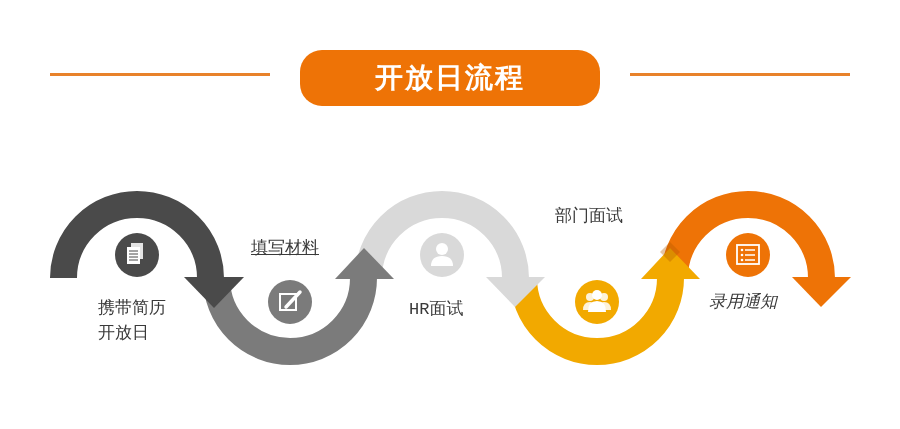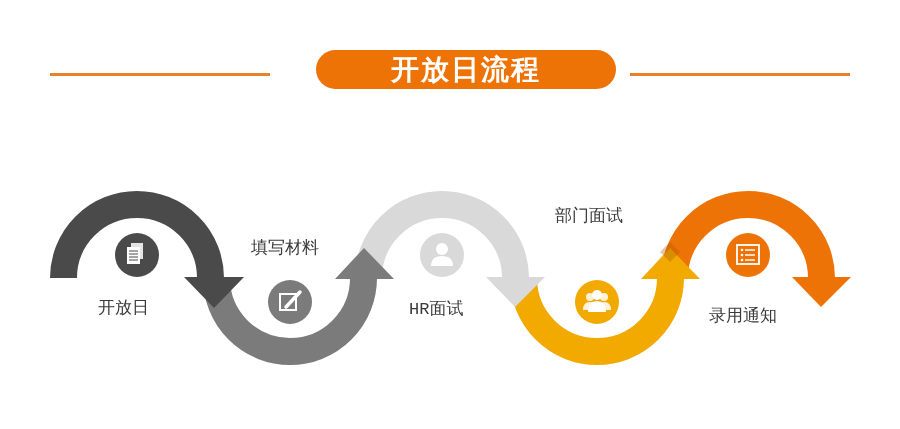--- a/index.html
+++ b/index.html
@@ -1,21 +1,21 @@
 <!DOCTYPE html>
 <html><head>
   <meta charset="utf-8">
   <style>
     html, body { margin: 0; padding: 0; background: #ffffff; }
     body { width: 900px; height: 429px; position: relative; overflow: hidden;
            font-family: "DejaVu Sans", "Liberation Sans", sans-serif; }
     .rule { position: absolute; top: 73px; height: 3px; background: #e8822a; }
     .rule.left { left: 50px; width: 220px; }
     .rule.right { left: 630px; width: 220px; }
-    .title-pill { position: absolute; left: 316px; top: 50px; width: 300px; height: 39px;
+    .title-pill { position: absolute; left: 300px; top: 50px; width: 300px; height: 56px;
                   background: #ee7306; border-radius: 22px; display: flex;
                   align-items: center; justify-content: center; }
     .title-pill span { color: #ffffff; font-size: 28px; font-weight: bold; letter-spacing: 2px; }
     svg.flow { position: absolute; left: 0; top: 0; }
     .label { position: absolute; color: #3a3a3a; font-size: 17px; line-height: 25px; white-space: nowrap; }
   </style>
 </head>
 <body>
 
 <div class="rule left"></div>
@@ -86,26 +86,27 @@
     <circle cx="742" cy="250" r="1.3" fill="#ffffff"></circle>
     <circle cx="742" cy="255" r="1.3" fill="#ffffff"></circle>
     <circle cx="742" cy="260" r="1.3" fill="#ffffff"></circle>
     <line x1="745" y1="250" x2="755" y2="250" stroke="#ffffff" stroke-width="1.5"></line>
     <line x1="745" y1="255" x2="755" y2="255" stroke="#ffffff" stroke-width="1.5"></line>
     <line x1="745" y1="260" x2="755" y2="260" stroke="#ffffff" stroke-width="1.5"></line>
   </g>
 </svg>
 
 <div class="label" style="left:98px; top:295px;">
+  <div>携带简历</div>
   <div>开放日</div>
 </div>
-<div class="label" style="left:251px; top:235px;">
+<div class="label" style="left:251px; top:235px;text-decoration:underline;">
   <div>填写材料</div>
 </div>
 <div class="label" style="left:409px; top:297px;font-family:Liberation Mono, monospace;">
   <div>HR面试</div>
 </div>
 <div class="label" style="left:555px; top:203px;">
   <div>部门面试</div>
 </div>
-<div class="label" style="left:709px; top:303px;">
+<div class="label" style="left:709px; top:289px;font-style:italic;">
   <div>录用通知</div>
 </div>
 
 </body></html>

